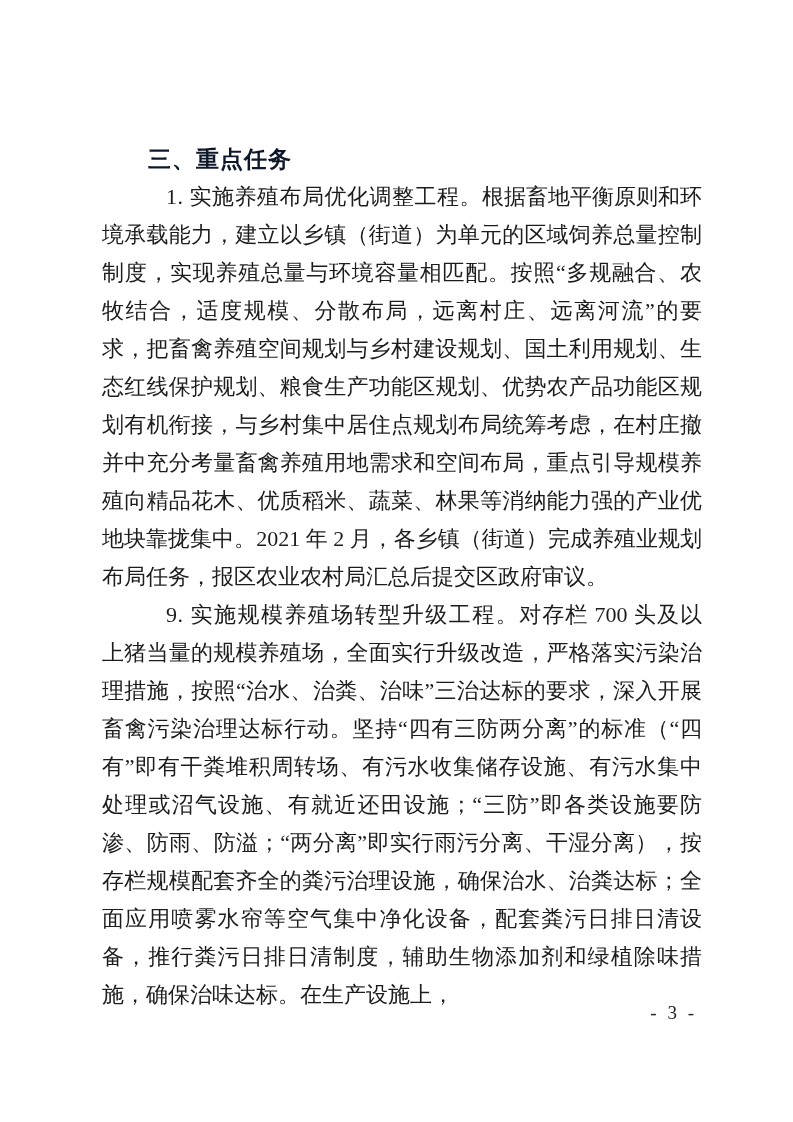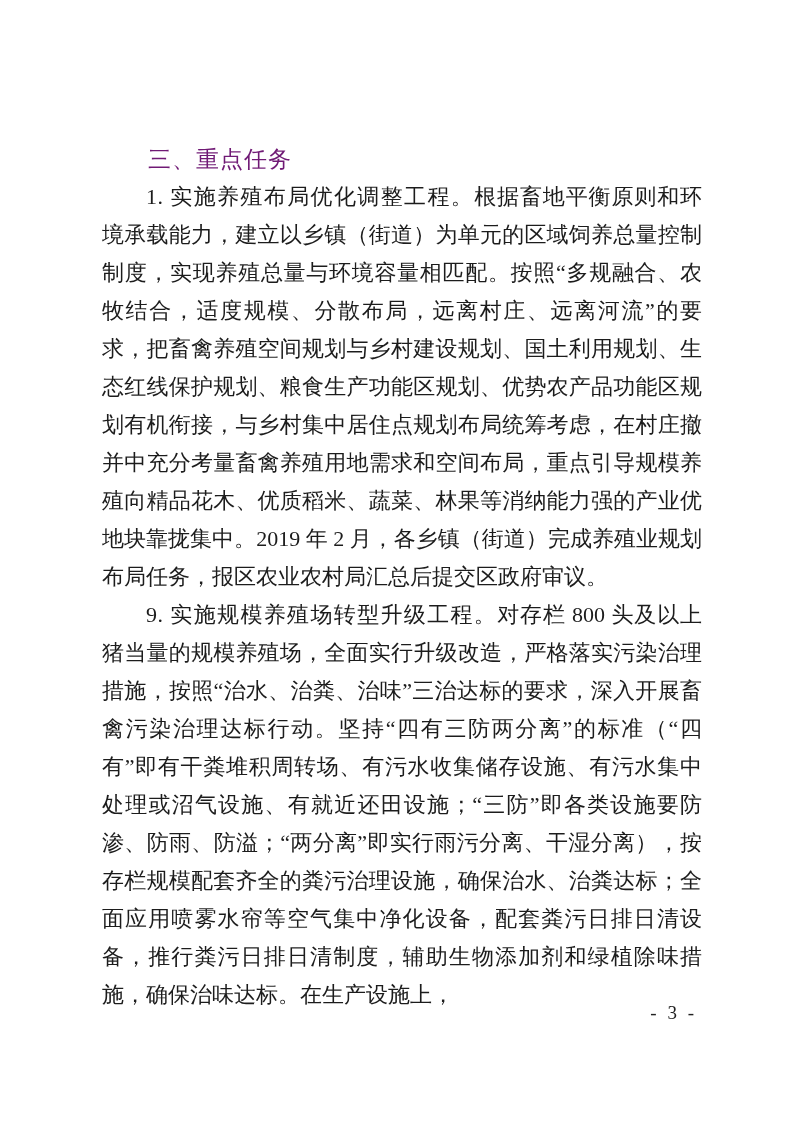--- a/index.html
+++ b/index.html
@@ -17,55 +17,56 @@
     color: #1c1c1c;
   }
   .content {
     position: absolute;
     left: 102px;
     top: 140px;
     width: 600px;
   }
   .heading {
     font-family: "Liberation Sans", "DejaVu Sans", sans-serif;
-    font-weight: 400;
+    font-weight: 700;
     font-size: 23px;
     line-height: 38px;
     text-indent: 2em;
     letter-spacing: 1px;
-    color: #701a75;
+    color: #0f172a;
   }
   .para {
     margin: 0;
     font-size: 22px;
     line-height: 38px;
     text-align: justify;
     text-indent: 2em;
     color: #1c1c1c;
   }
   .para .lead {
     
     letter-spacing: 0.5px;
+    margin-left: 20px;
   }
   .page-number {
     position: absolute;
     top: 1002px;
     right: 96px;
     font-size: 19px;
     letter-spacing: 3px;
     color: #222222;
     font-family: "Liberation Serif", "DejaVu Serif", serif;
   }
 </style>
 </head>
 <body>
 
 <div class="page">
   <div class="content">
     <div class="heading">三、重点任务</div>
 
-    <p class="para"><span class="lead">1. 实施养殖布局优化调整工程。</span><span>根据畜地平衡原则和环境承载能力，建立以乡镇（街道）为单元的区域饲养总量控制制度，实现养殖总量与环境容量相匹配。按照“多规融合、农牧结合，适度规模、分散布局，远离村庄、远离河流”的要求，把畜禽养殖空间规划与乡村建设规划、国土利用规划、生态红线保护规划、粮食生产功能区规划、优势农产品功能区规划有机衔接，与乡村集中居住点规划布局统筹考虑，在村庄撤并中充分考量畜禽养殖用地需求和空间布局，重点引导规模养殖向精品花木、优质稻米、蔬菜、林果等消纳能力强的产业优地块靠拢集中。2019 年 2 月，各乡镇（街道）完成养殖业规划布局任务，报区农业农村局汇总后提交区政府审议。</span></p>
+    <p class="para"><span class="lead">1. 实施养殖布局优化调整工程。</span><span>根据畜地平衡原则和环境承载能力，建立以乡镇（街道）为单元的区域饲养总量控制制度，实现养殖总量与环境容量相匹配。按照“多规融合、农牧结合，适度规模、分散布局，远离村庄、远离河流”的要求，把畜禽养殖空间规划与乡村建设规划、国土利用规划、生态红线保护规划、粮食生产功能区规划、优势农产品功能区规划有机衔接，与乡村集中居住点规划布局统筹考虑，在村庄撤并中充分考量畜禽养殖用地需求和空间布局，重点引导规模养殖向精品花木、优质稻米、蔬菜、林果等消纳能力强的产业优地块靠拢集中。2021 年 2 月，各乡镇（街道）完成养殖业规划布局任务，报区农业农村局汇总后提交区政府审议。</span></p>
 
-    <p class="para"><span class="lead">9. 实施规模养殖场转型升级工程。</span><span>对存栏 800 头及以上猪当量的规模养殖场，全面实行升级改造，严格落实污染治理措施，按照“治水、治粪、治味”三治达标的要求，深入开展畜禽污染治理达标行动。坚持“四有三防两分离”的标准（“四有”即有干粪堆积周转场、有污水收集储存设施、有污水集中处理或沼气设施、有就近还田设施；“三防”即各类设施要防渗、防雨、防溢；“两分离”即实行雨污分离、干湿分离），按存栏规模配套齐全的粪污治理设施，确保治水、治粪达标；全面应用喷雾水帘等空气集中净化设备，配套粪污日排日清设备，推行粪污日排日清制度，辅助生物添加剂和绿植除味措施，确保治味达标。在生产设施上，</span></p>
+    <p class="para"><span class="lead">9. 实施规模养殖场转型升级工程。</span><span>对存栏 700 头及以上猪当量的规模养殖场，全面实行升级改造，严格落实污染治理措施，按照“治水、治粪、治味”三治达标的要求，深入开展畜禽污染治理达标行动。坚持“四有三防两分离”的标准（“四有”即有干粪堆积周转场、有污水收集储存设施、有污水集中处理或沼气设施、有就近还田设施；“三防”即各类设施要防渗、防雨、防溢；“两分离”即实行雨污分离、干湿分离），按存栏规模配套齐全的粪污治理设施，确保治水、治粪达标；全面应用喷雾水帘等空气集中净化设备，配套粪污日排日清设备，推行粪污日排日清制度，辅助生物添加剂和绿植除味措施，确保治味达标。在生产设施上，</span></p>
   </div>
 
   <div class="page-number">- 3 -</div>
 </div>
 
 </body></html>

